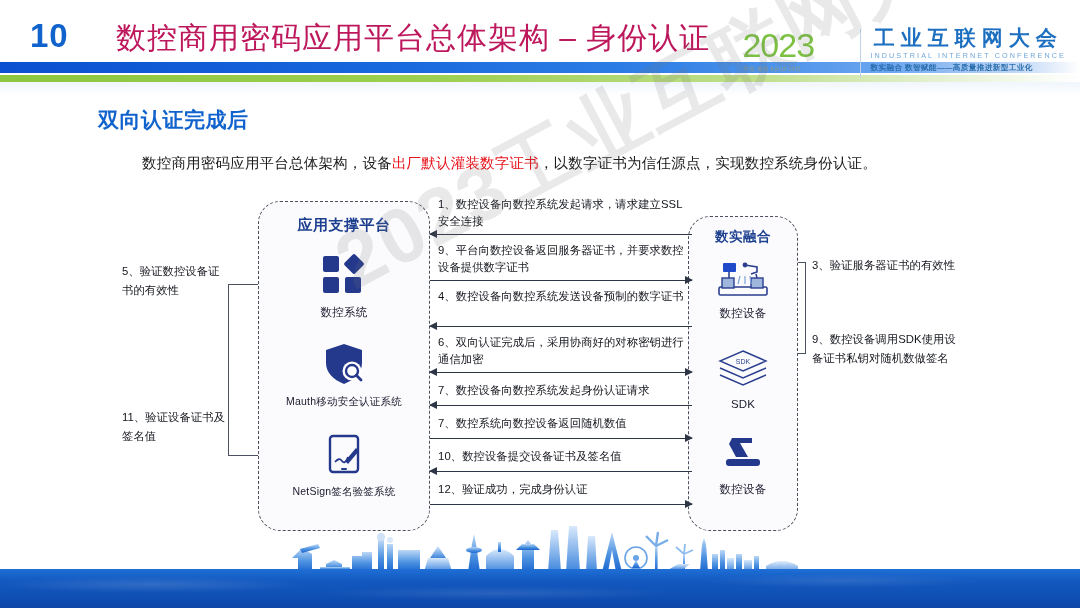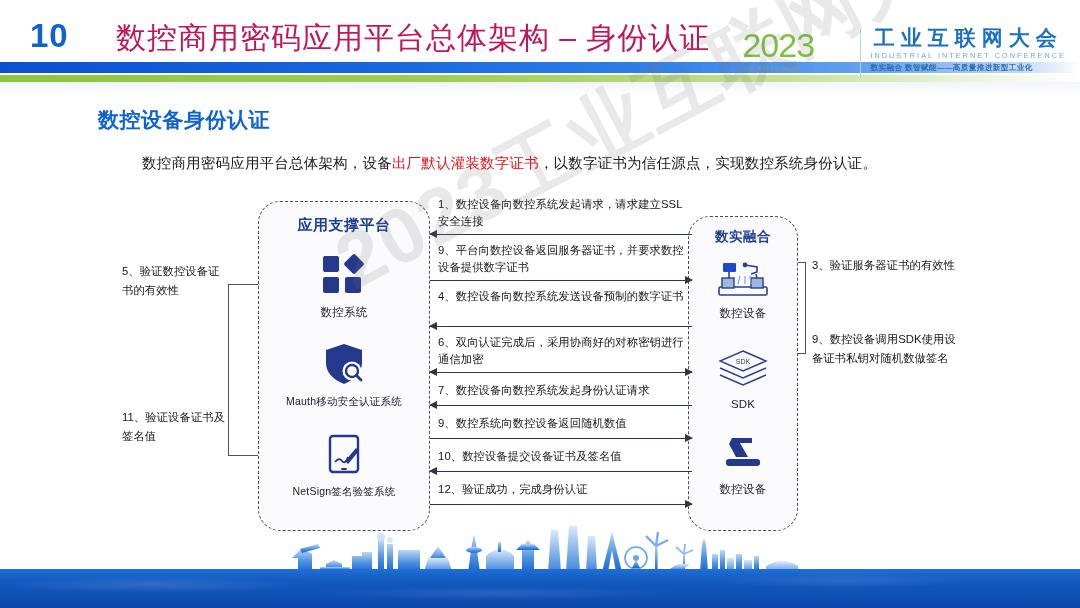--- a/index.html
+++ b/index.html
@@ -181,21 +181,21 @@
     </div>
     <div class="logo-divider"></div>
     <div class="logo-right">
       <div class="logo-cn">工业互联网大会</div>
       <div class="logo-en">INDUSTRIAL INTERNET CONFERENCE</div>
       <div class="logo-tag">数实融合  数智赋能——高质量推进新型工业化</div>
     </div>
   </div>
 </div>
 
-<div class="sec-title">数控设备身份认证</div>
+<div class="sec-title">双向认证完成后</div>
 
 <div class="lead">
   <span>数控商用密码应用平台总体架构，设备</span><span class="hl">出厂默认灌装数字证书</span><span>，以数字证书为信任源点，实现数控系统身份认证。</span>
 </div>
 
 <div class="watermark">2023工业互联网大会</div>
 
 <div class="diagram">
 
   <div class="bracket bracket-left"></div>
@@ -307,21 +307,21 @@
     <div class="arrow-line" style="top:182px;">
         <i class="ah ah-l"></i>
         <i class="ah ah-r"></i>
       </div>
 
     <div class="flow-text" style="top:192px;">7、数控设备向数控系统发起身份认证请求</div>
     <div class="arrow-line" style="top:215px;">
         <i class="ah ah-l"></i>
       </div>
 
-    <div class="flow-text" style="top:225px;">9、数控系统向数控设备返回随机数值</div>
+    <div class="flow-text" style="top:225px;">7、数控系统向数控设备返回随机数值</div>
     <div class="arrow-line" style="top:248px;">
         <i class="ah ah-r"></i>
       </div>
 
     <div class="flow-text" style="top:258px;">10、数控设备提交设备证书及签名值</div>
     <div class="arrow-line" style="top:281px;">
         <i class="ah ah-l"></i>
       </div>
 
     <div class="flow-text" style="top:291px;">12、验证成功，完成身份认证</div>

